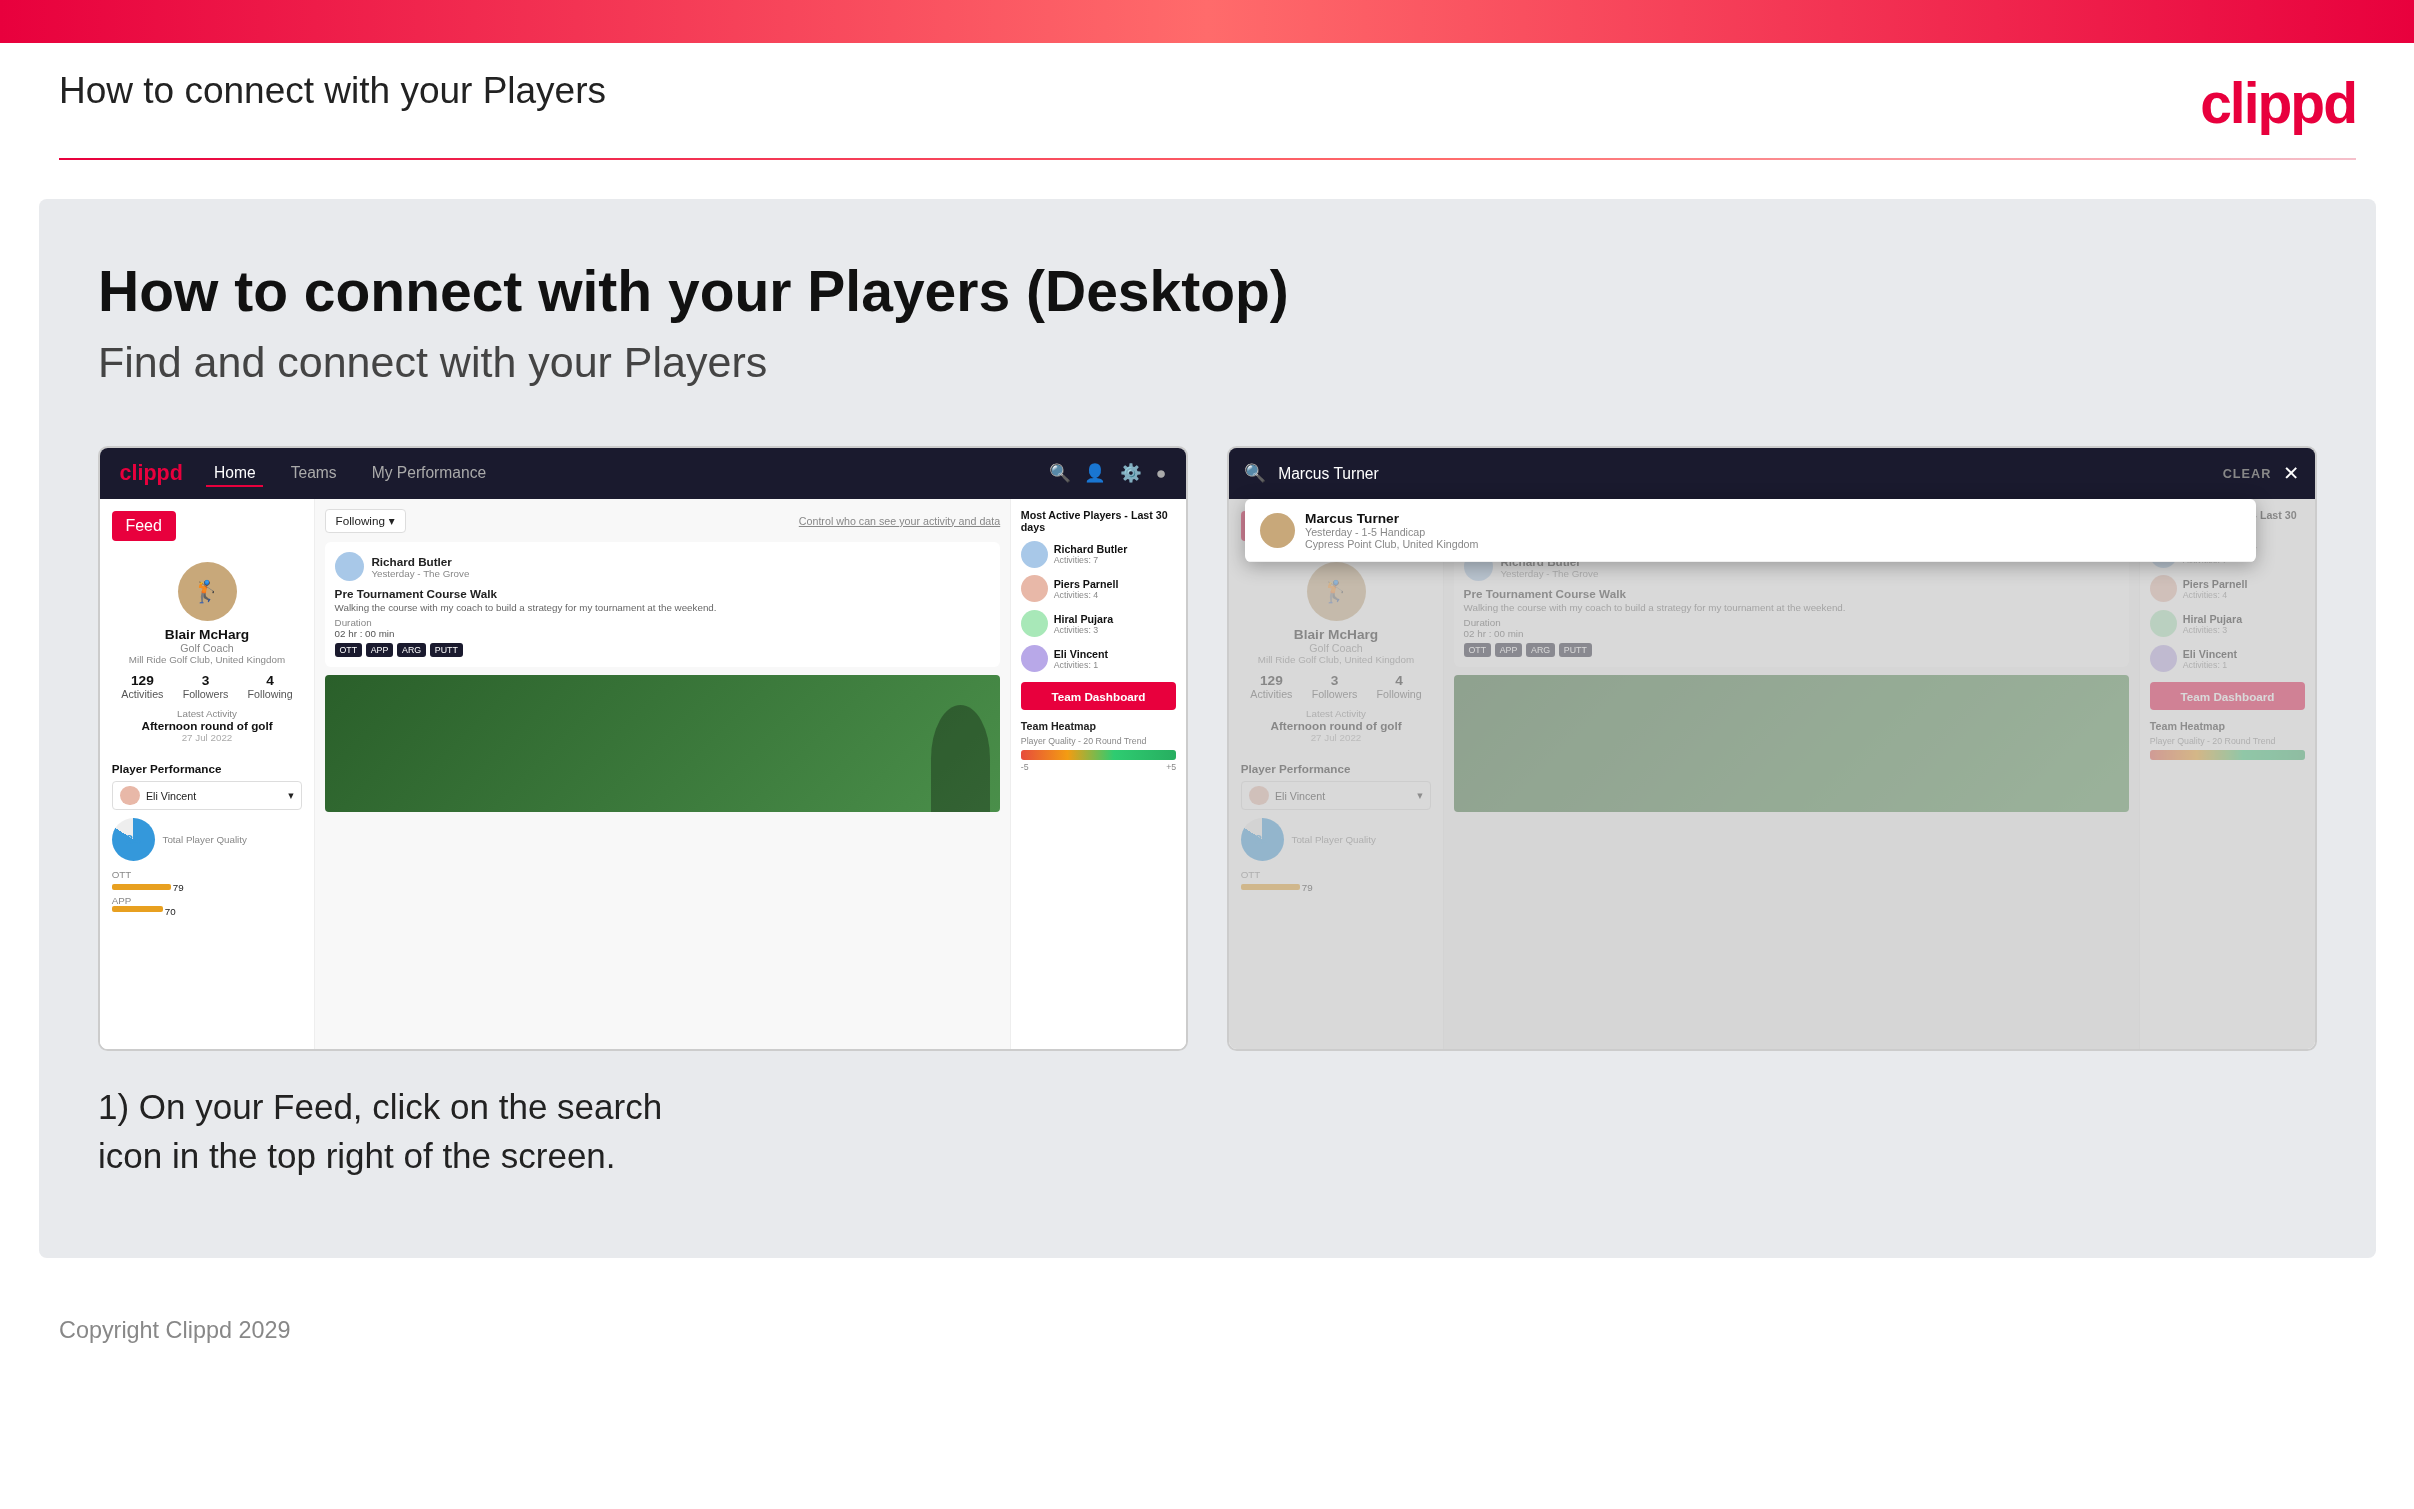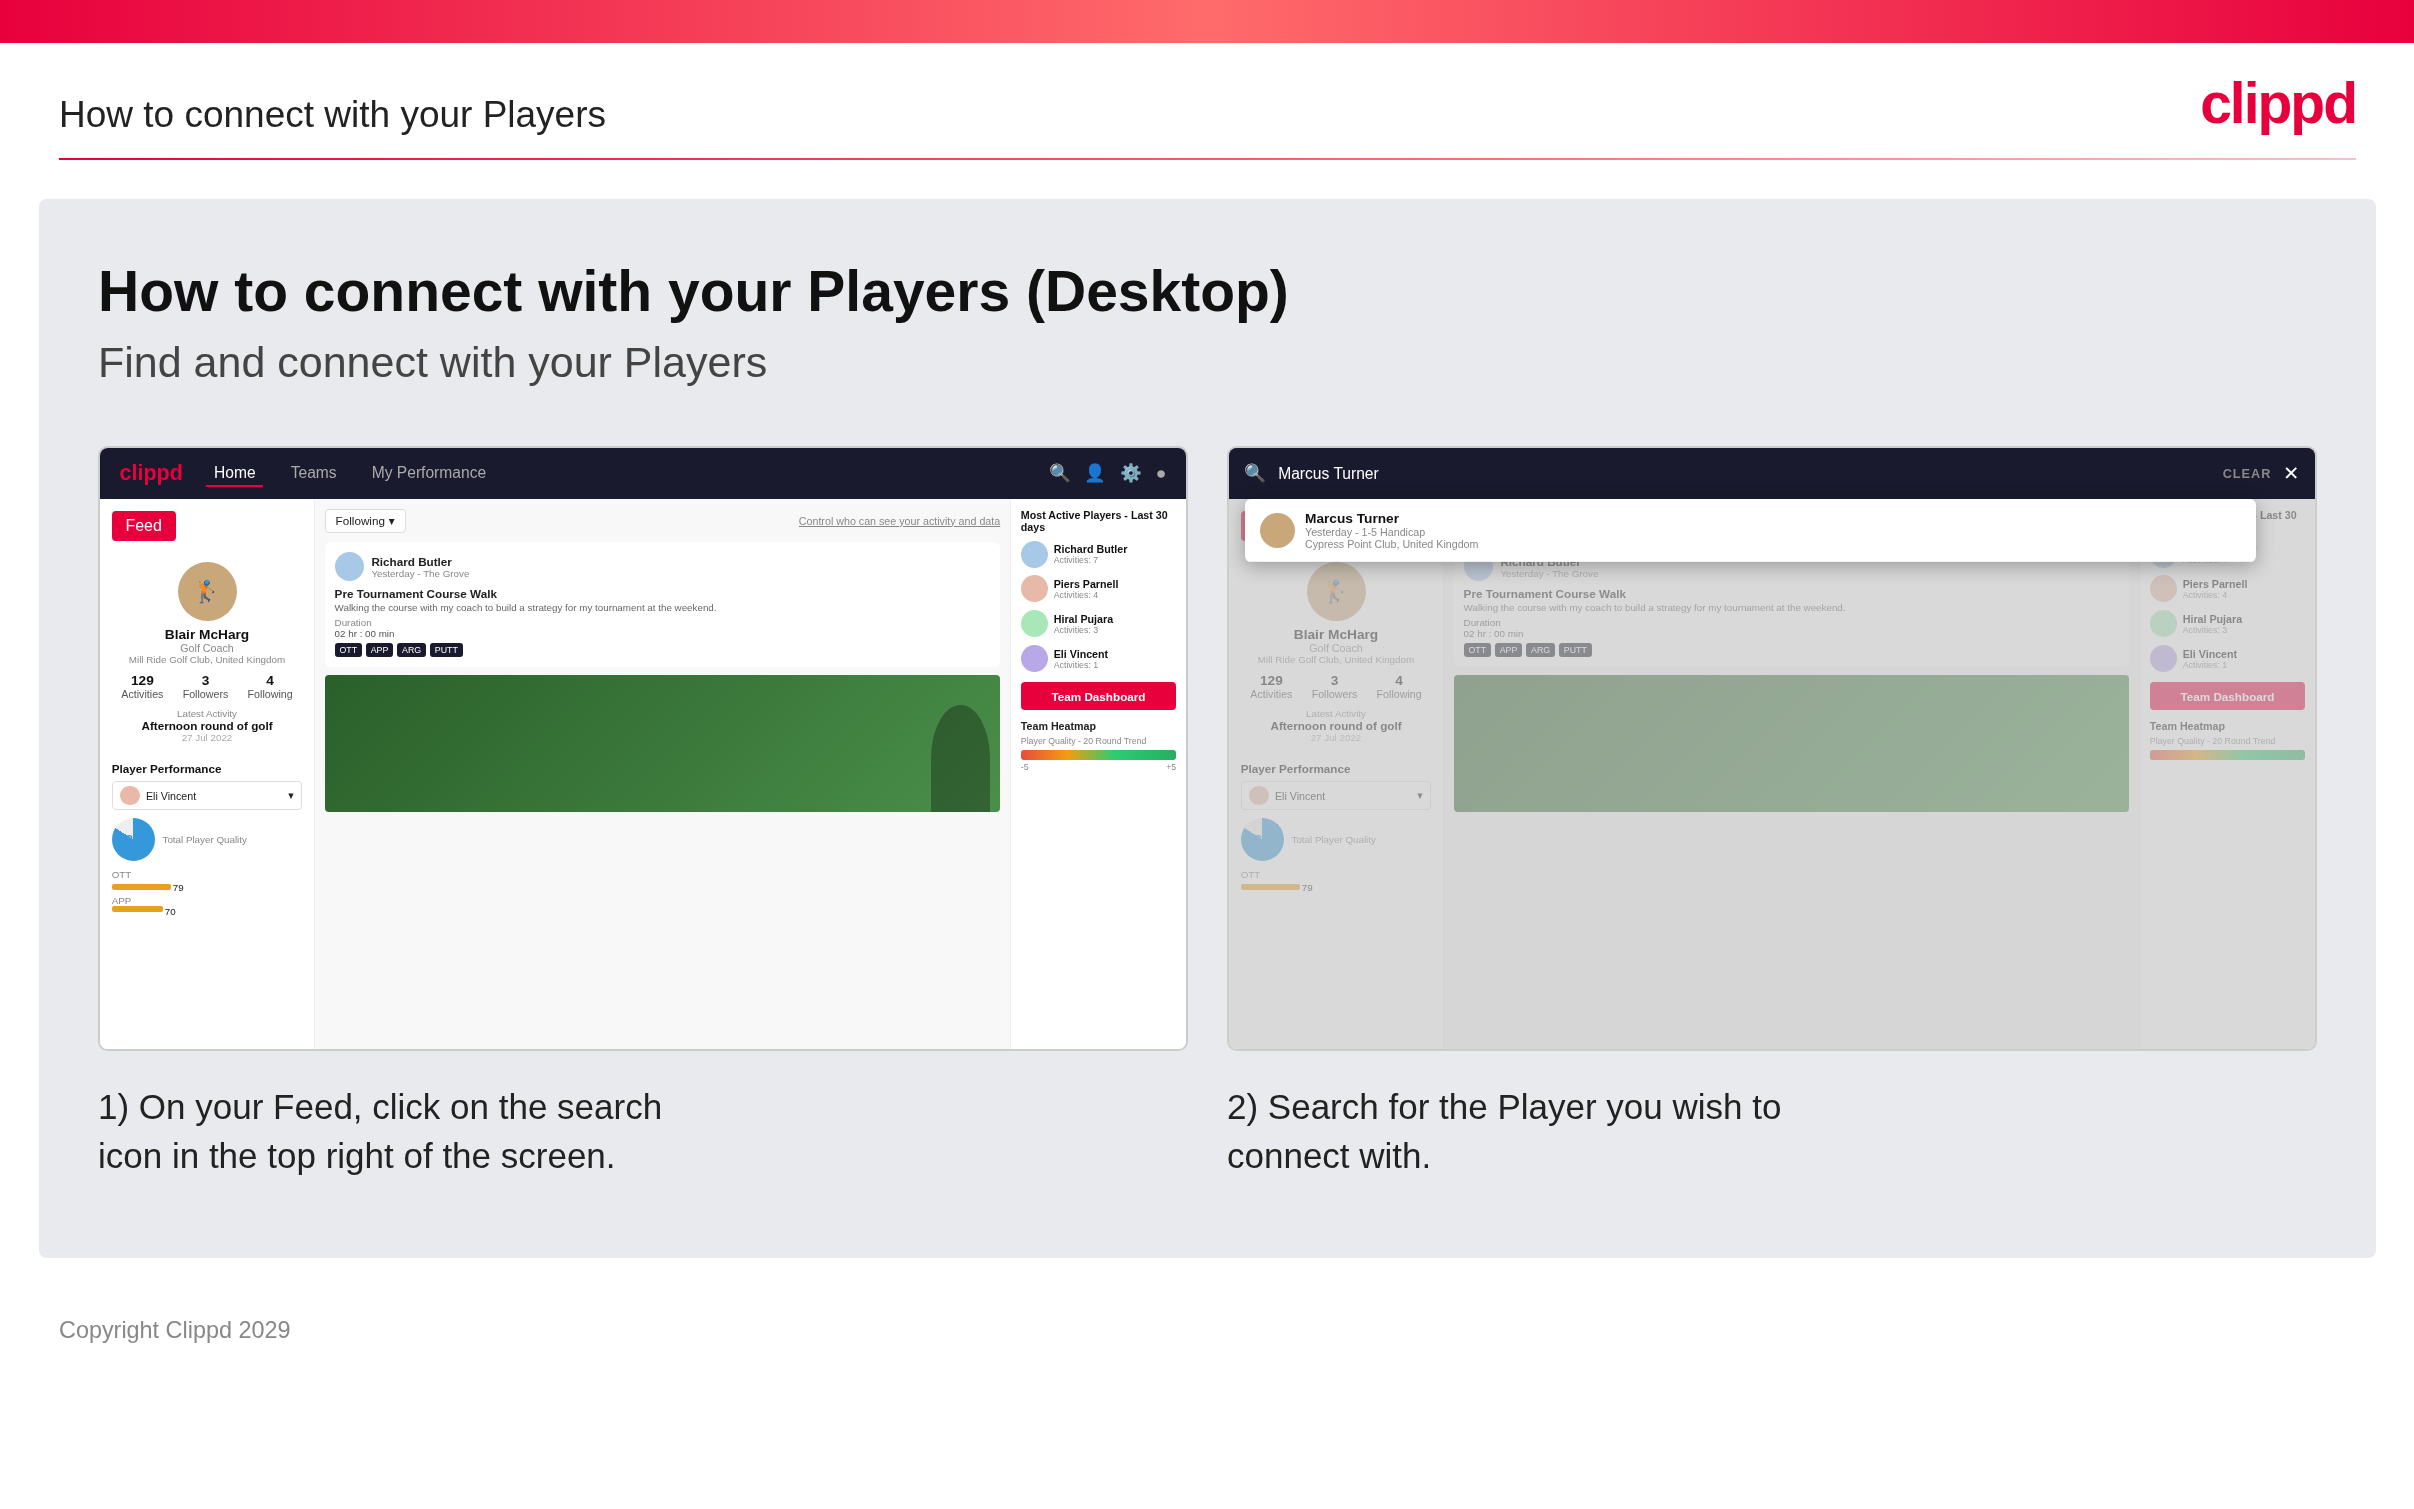--- a/index.html
+++ b/index.html
@@ -13,21 +13,21 @@
 
     
     .top-bar {
       height: 43px;
       background: linear-gradient(90deg, #e8003d 0%, #ff6b6b 50%, #e8003d 100%);
     }
 
     
     .header {
       display: flex;
-      align-items: flex-end;
+      align-items: flex-start;
       justify-content: space-between;
       padding: 27px 59px 21.5px 59px;
     }
     .header-title {
       font-size: 37px;
       color: #222;
       font-weight: 400;
     }
     .logo {
       font-size: 57px;
@@ -816,24 +816,20 @@
               <div>
                 <div class="search-result-name">Marcus Turner</div>
                 <div class="search-result-sub">Yesterday - 1-5 Handicap</div>
                 <div class="search-result-sub">Cypress Point Club, United Kingdom</div>
               </div>
             </div>
           </div>
         </div>
       </div>
 
-      <div class="caption">
-        <span>2) Search for the Player you wish to</span><br>
-        <span>connect with.</span>
-      </div>
     </div>
 
   </div>
 </div>
 
 <div class="footer">
   <span>Copyright Clippd 2029</span>
 </div>
 
 

